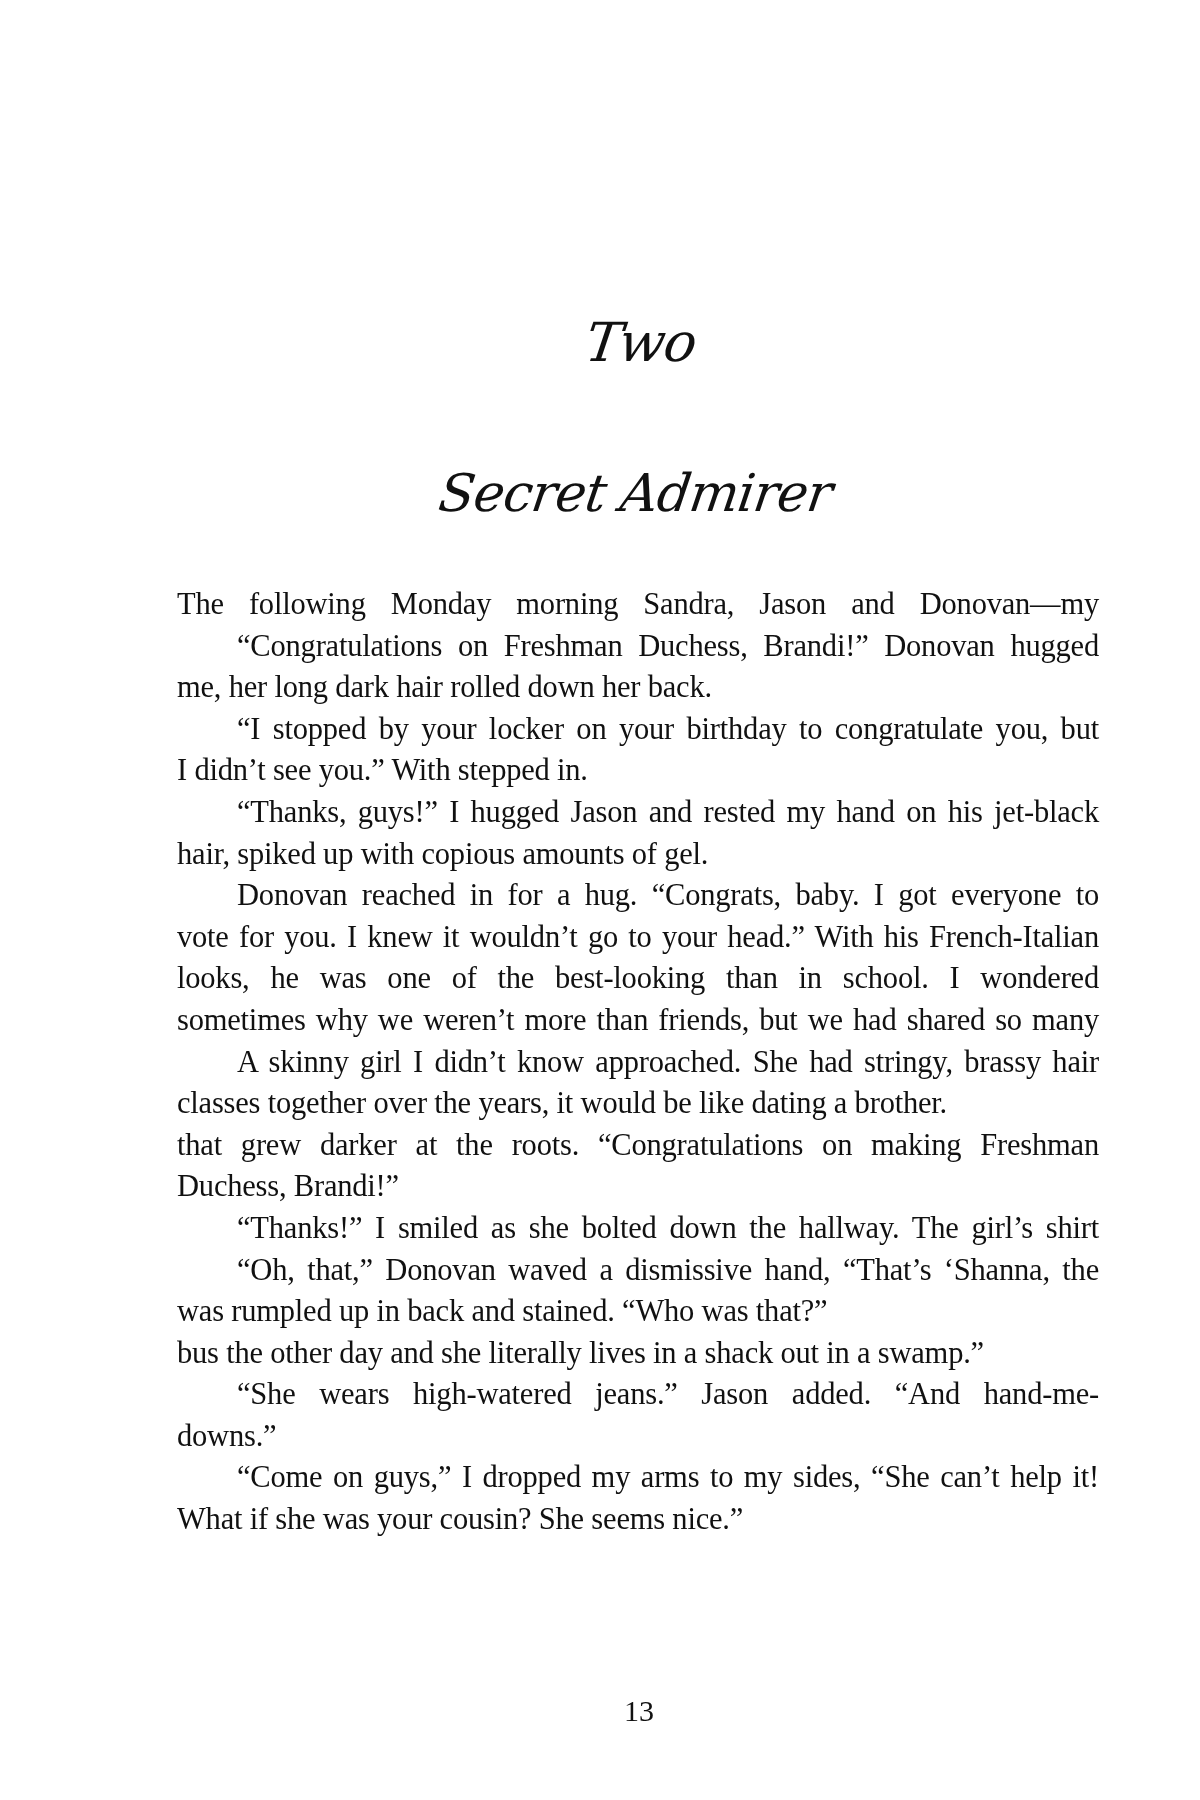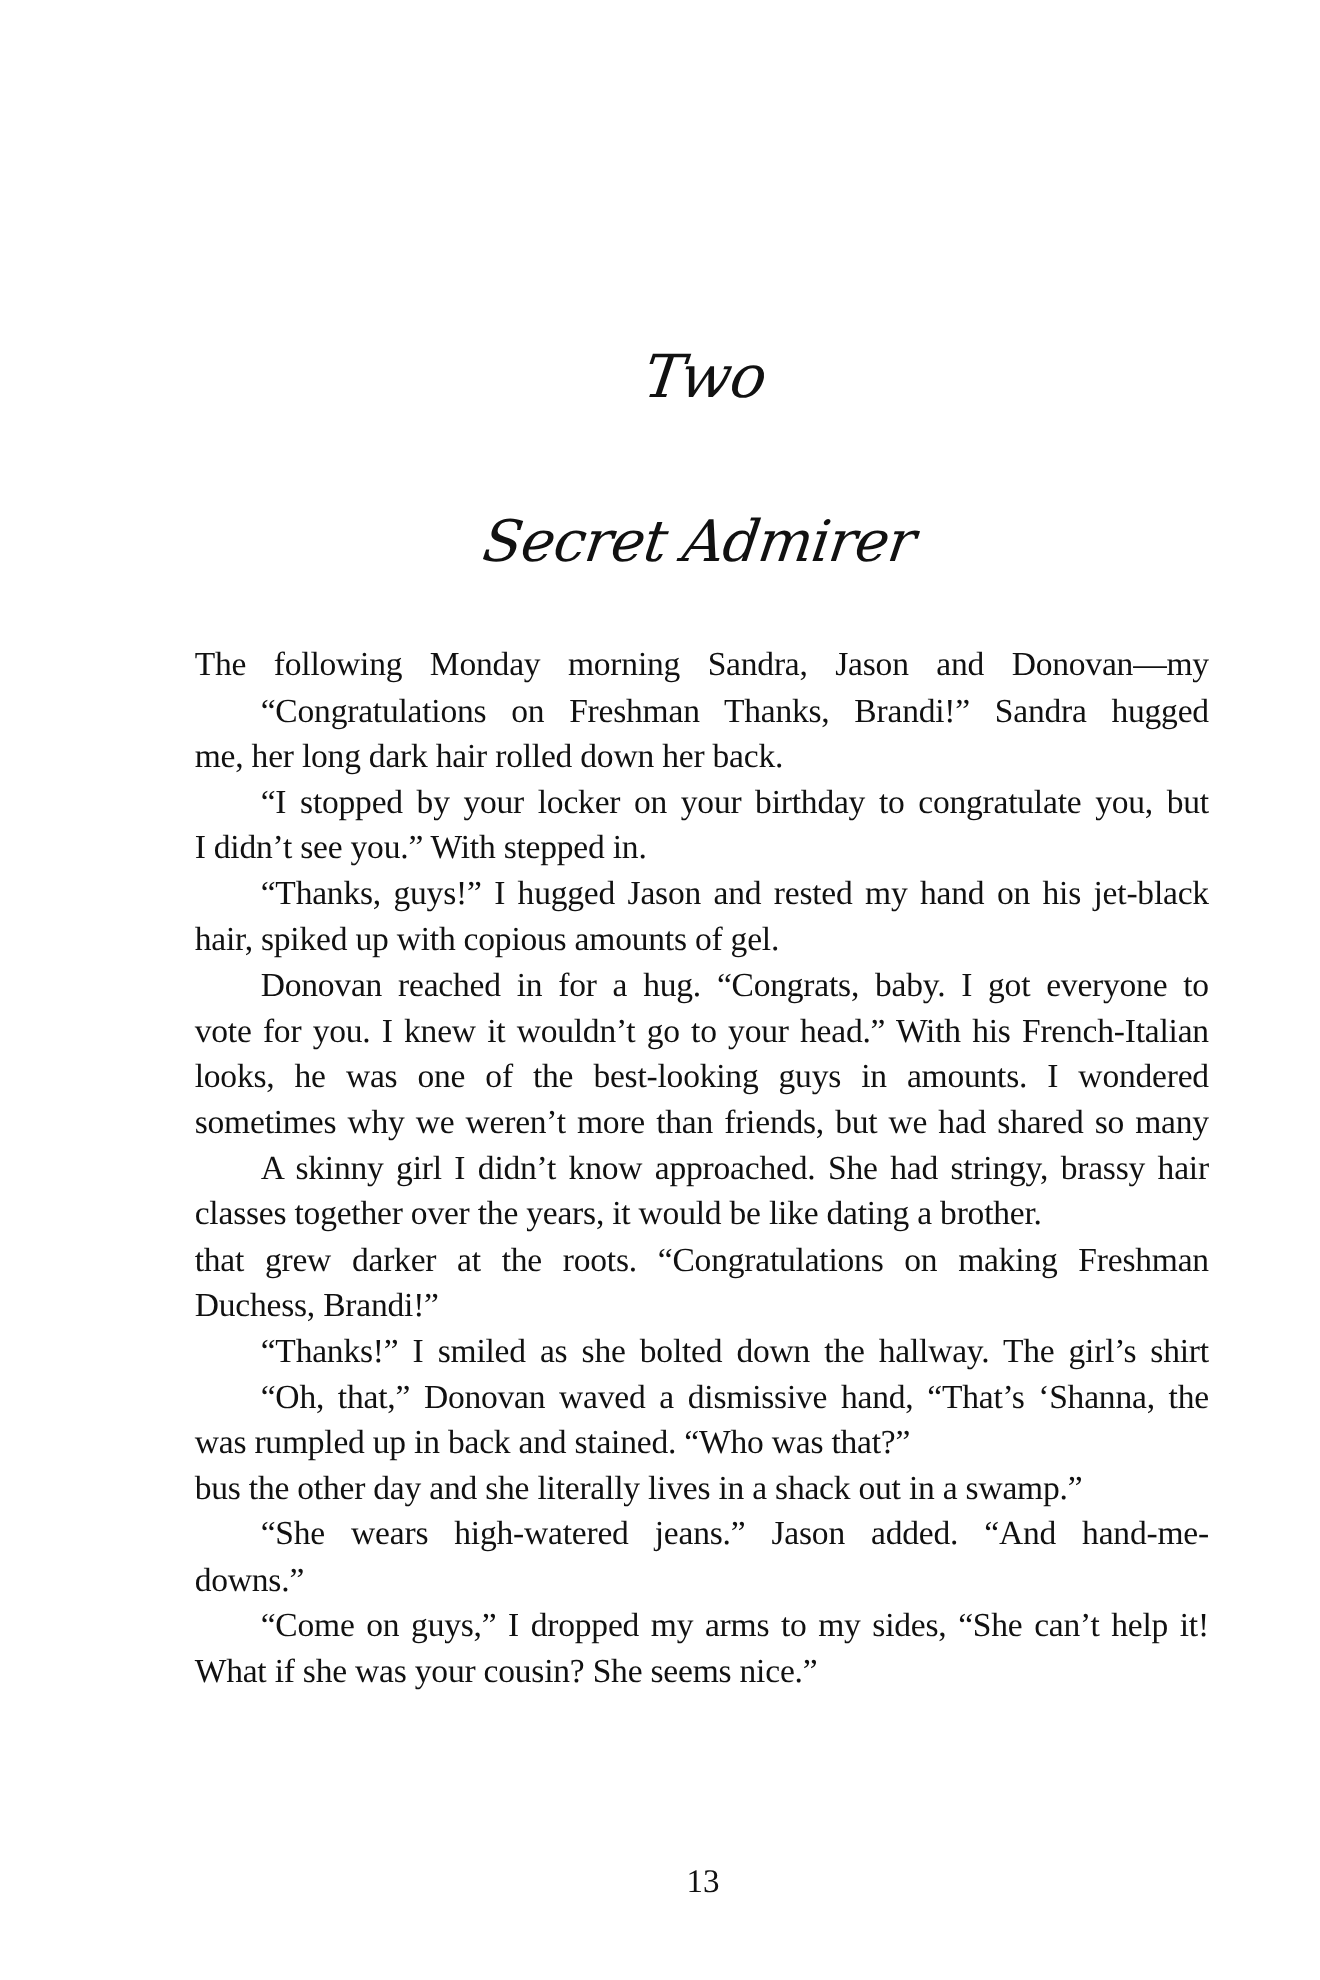--- a/index.html
+++ b/index.html
@@ -85,21 +85,21 @@
 
 <div class="page">
   <div class="chapter-number">Two</div>
   <div class="chapter-title">Secret Admirer</div>
 
   <div class="body-text">
     <div class="line">
         <span>The following Monday morning Sandra, Jason and Donovan—my</span>
       </div>
     <div class="line indent">
-        <span>“Congratulations on Freshman Thanks, Brandi!” Sandra hugged</span>
+        <span>“Congratulations on Freshman Duchess, Brandi!” Donovan hugged</span>
       </div>
     <div class="line last">
         <span>me, her long dark hair rolled down her back.</span>
       </div>
     <div class="line indent">
         <span>“I stopped by your locker on your birthday to congratulate you, but</span>
       </div>
     <div class="line last">
         <span>I didn’t see you.” With stepped in.</span>
       </div>
@@ -109,21 +109,21 @@
     <div class="line last">
         <span>hair, spiked up with copious amounts of gel.</span>
       </div>
     <div class="line indent">
         <span>Donovan reached in for a hug. “Congrats, baby. I got everyone to</span>
       </div>
     <div class="line">
         <span>vote for you. I knew it wouldn’t go to your head.” With his French-Italian</span>
       </div>
     <div class="line">
-        <span>looks, he was one of the best-looking guys in amounts. I wondered</span>
+        <span>looks, he was one of the best-looking than in school. I wondered</span>
       </div>
     <div class="line">
         <span>sometimes why we weren’t more than friends, but we had shared so many</span>
       </div>
     <div class="line indent">
         <span>A skinny girl I didn’t know approached. She had stringy, brassy hair</span>
       </div>
     <div class="line last">
         <span>classes together over the years, it would be like dating a brother.</span>
       </div>

